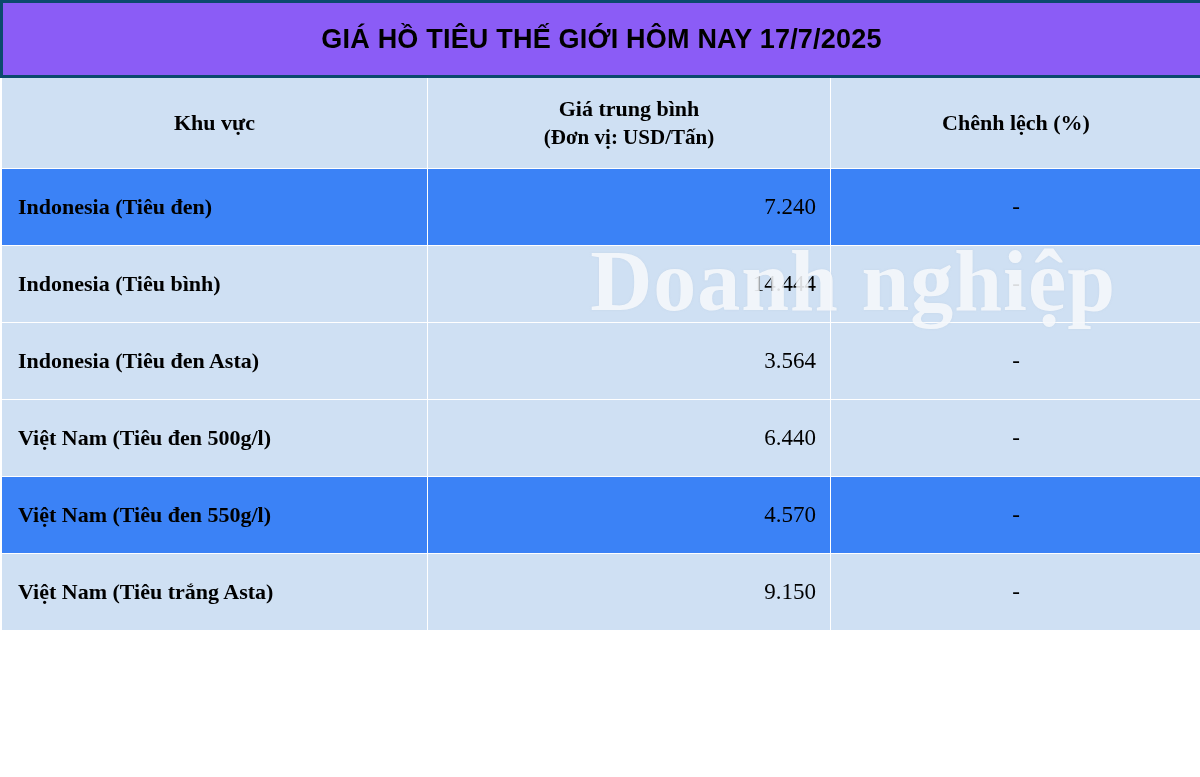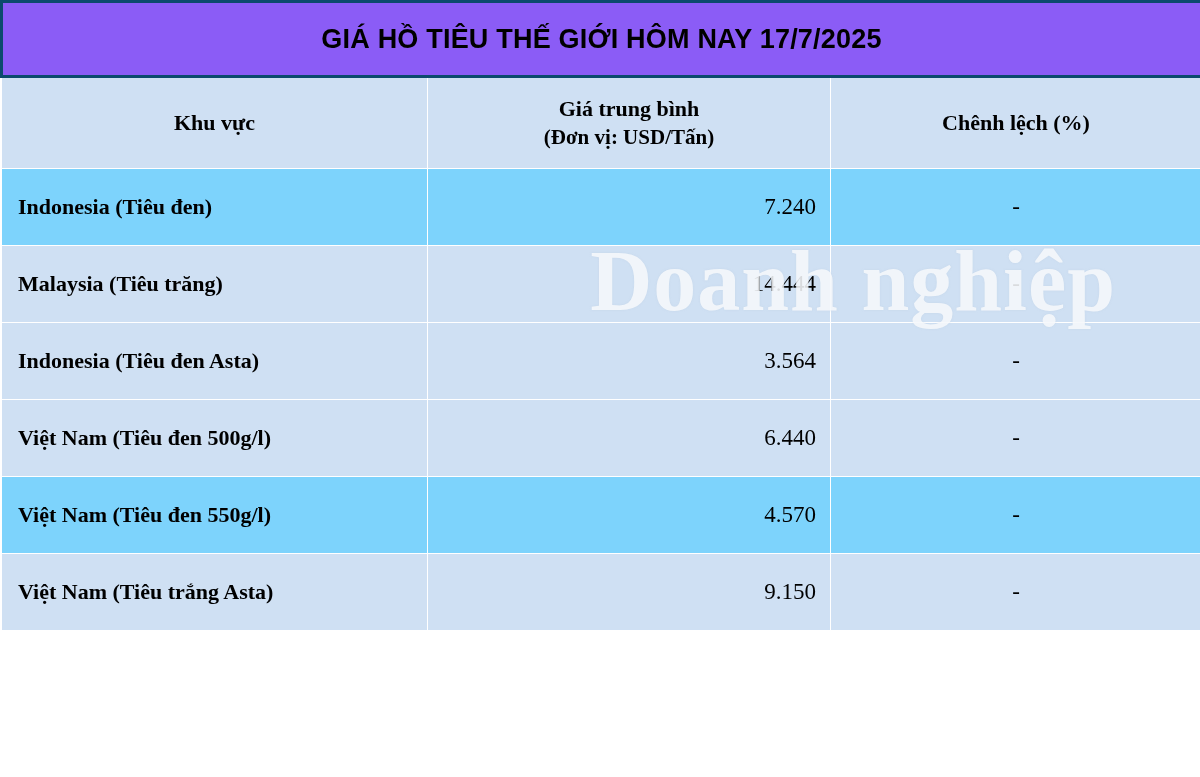--- a/index.html
+++ b/index.html
@@ -109,21 +109,21 @@
     text-align: right;
     font-weight: normal;
     font-size: 23px;
   }
   tbody tr td.change {
     text-align: center;
     font-weight: normal;
     font-size: 23px;
   }
 
-  tbody tr.row-odd td { background: #7dd3fc; }
+  tbody tr.row-odd td { background: #3b82f6; }
   tbody tr.row-even td { background: #cfe0f3; }
 </style>
 </head>
 <body>
 
 <div class="sheet">
 
   <div class="watermark">
     <span class="wm-line1">Doanh nghiệp</span>
   </div>
@@ -147,21 +147,21 @@
         <td>Chênh lệch (%)</td>
       </tr>
     </thead>
     <tbody>
       <tr class="row-odd">
         <td class="region">Indonesia (Tiêu đen)</td>
         <td class="price">7.240</td>
         <td class="change">-</td>
       </tr>
       <tr class="row-even">
-        <td class="region">Malaysia (Tiêu trăng)</td>
+        <td class="region">Indonesia (Tiêu bình)</td>
         <td class="price">14.444</td>
         <td class="change">-</td>
       </tr>
       <tr class="row-even">
         <td class="region">Indonesia (Tiêu đen Asta)</td>
         <td class="price">3.564</td>
         <td class="change">-</td>
       </tr>
       <tr class="row-even">
         <td class="region">Việt Nam (Tiêu đen 500g/l)</td>

